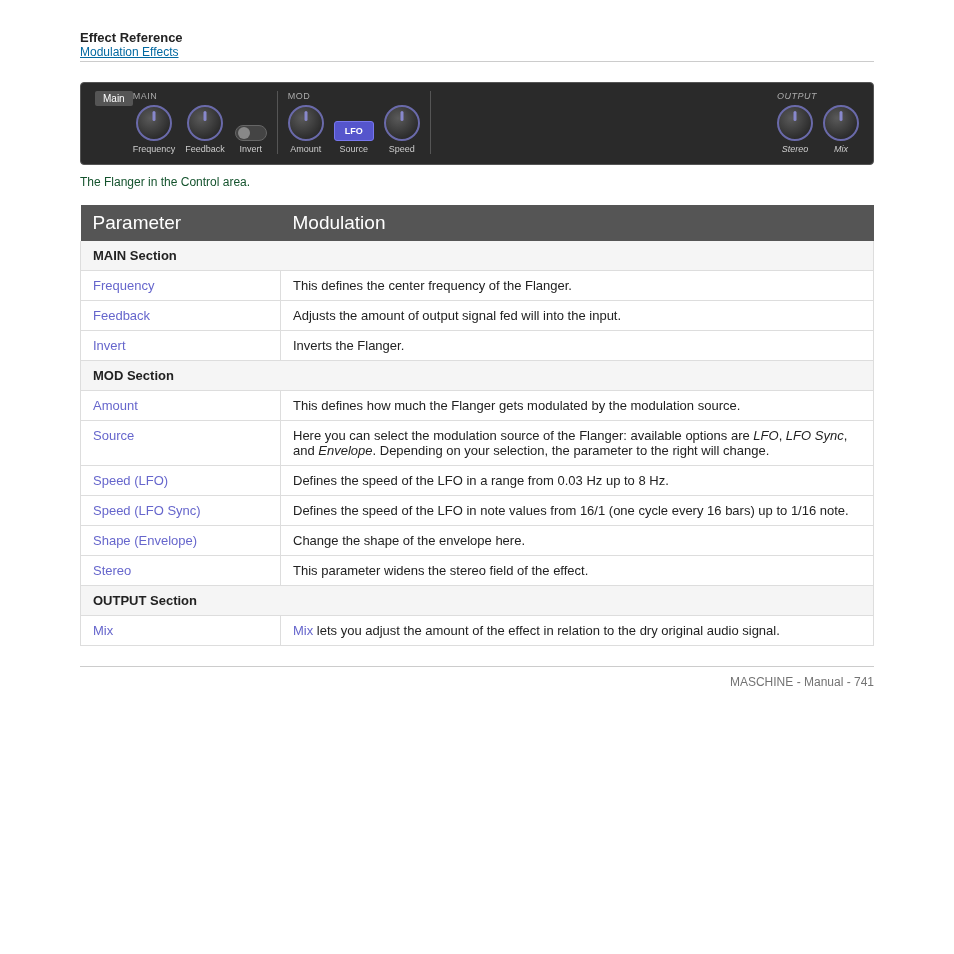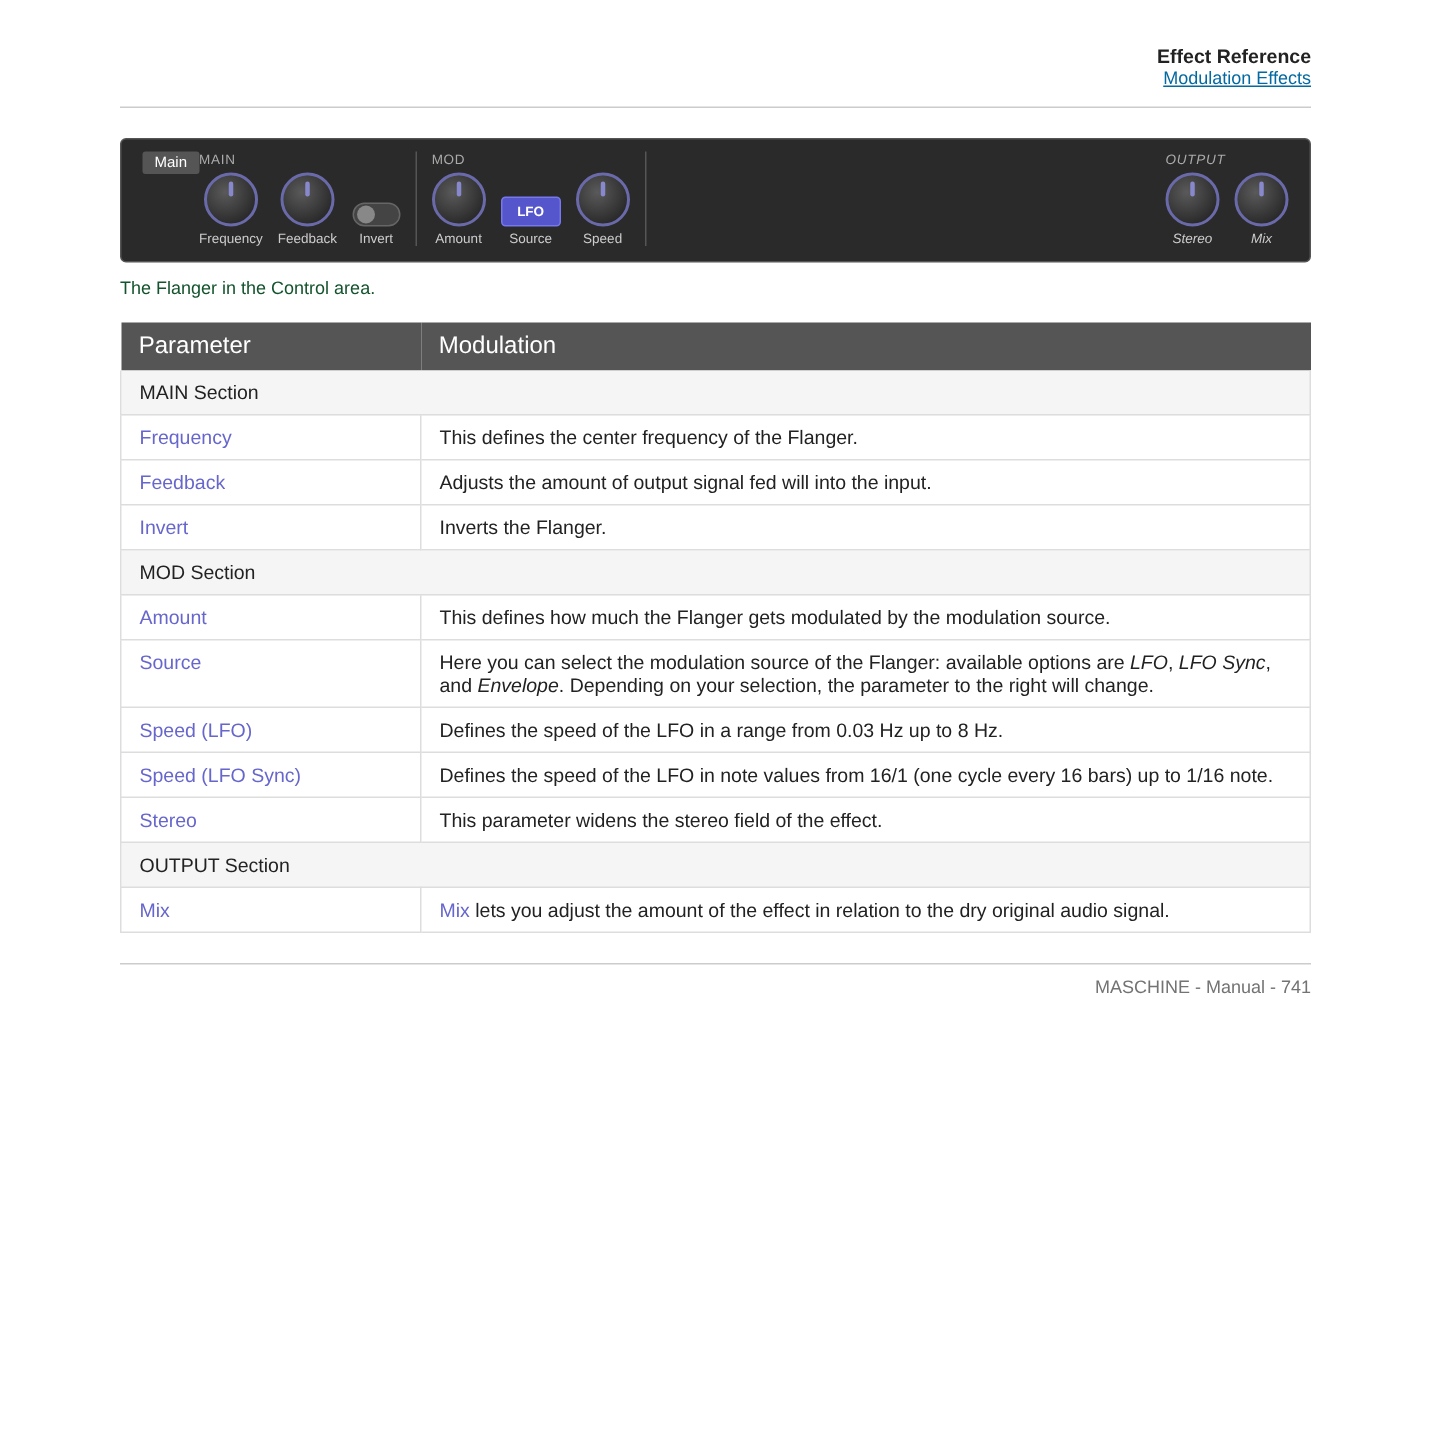--- a/index.html
+++ b/index.html
@@ -11,22 +11,21 @@
       width: 954px;
       min-height: 954px;
     }
 
     .page {
       padding: 30px 80px 30px 80px;
     }
 
     
     .header {
-      text-align: right;
-      padding-bottom: 12px;
+      padding-bottom: 2px;
       border-bottom: 1px solid #ccc;
       margin-bottom: 20px;
     }
     .header-title {
       font-weight: bold;
       font-size: 13px;
     }
     .header-subtitle {
       font-size: 12px;
       color: #0369a1;
@@ -149,21 +148,21 @@
     .ref-table {
       width: 100%;
       border-collapse: collapse;
       margin-bottom: 20px;
     }
     .ref-table th {
       background: #555;
       color: #fff;
       text-align: left;
       padding: 7px 12px;
-      font-size: 16px;
+      font-size: 19px;
       font-weight: normal;
     }
     .ref-table td {
       padding: 7px 12px;
       border: 1px solid #ddd;
       vertical-align: top;
       font-size: 13px;
     }
     .ref-table tr:first-child td { border-top: none; }
     .ref-table .section-row td {
@@ -171,21 +170,21 @@
       background: #f5f5f5;
       color: #222;
     }
     .ref-table .param-cell {
       width: 200px;
       color: #6666cc;
     }
     .blue-link { color: #6666cc; }
     .blue-text { color: #6666cc; }
     em { font-style: italic; }
-    strong { font-weight: normal; }
+    strong { font-weight: bold; }
 
     
     .footer {
       border-top: 1px solid #ccc;
       margin-top: 20px;
       padding-top: 8px;
       text-align: right;
       font-size: 12px;
       color: #737373;
     }
@@ -303,20 +302,24 @@
       </tr>
       <tr>
         <td class="param-cell"><span class="blue-link">Speed</span> (LFO)</td>
         <td>Defines the speed of the LFO in a range from 0.03 Hz up to 8 Hz.</td>
       </tr>
       <tr>
         <td class="param-cell"><span class="blue-link">Speed</span> (LFO Sync)</td>
         <td>Defines the speed of the LFO in note values from 16/1 (one cycle every 16 bars) up to 1/16 note.</td>
       </tr>
       <tr>
+        <td class="param-cell"><span class="blue-link">Shape</span> (Envelope)</td>
+        <td>Change the shape of the envelope here.</td>
+      </tr>
+      <tr>
         <td class="param-cell"><span class="blue-link">Stereo</span></td>
         <td>This parameter widens the stereo field of the effect.</td>
       </tr>
 
       <tr class="section-row">
         <td colspan="2"><strong>OUTPUT Section</strong></td>
       </tr>
       <tr>
         <td class="param-cell"><span class="blue-link">Mix</span></td>
         <td><span class="blue-text">Mix</span> lets you adjust the amount of the effect in relation to the dry original audio signal.</td>

